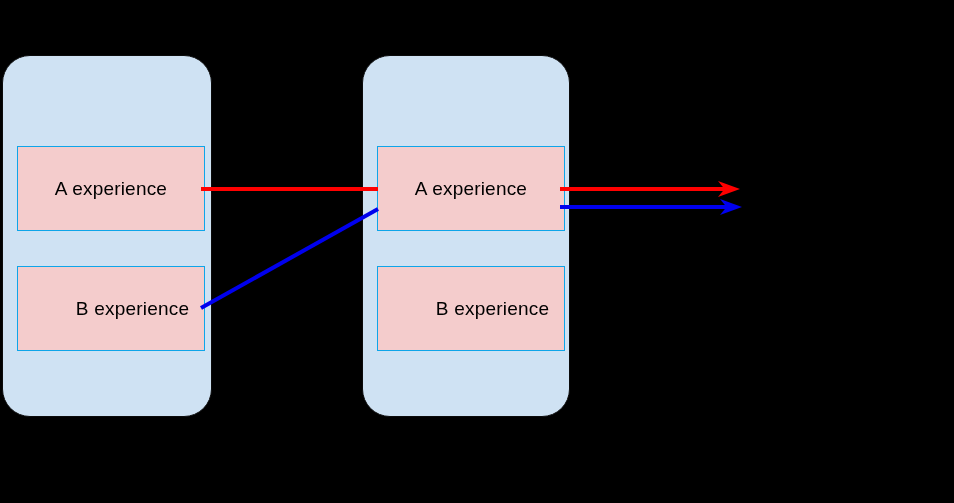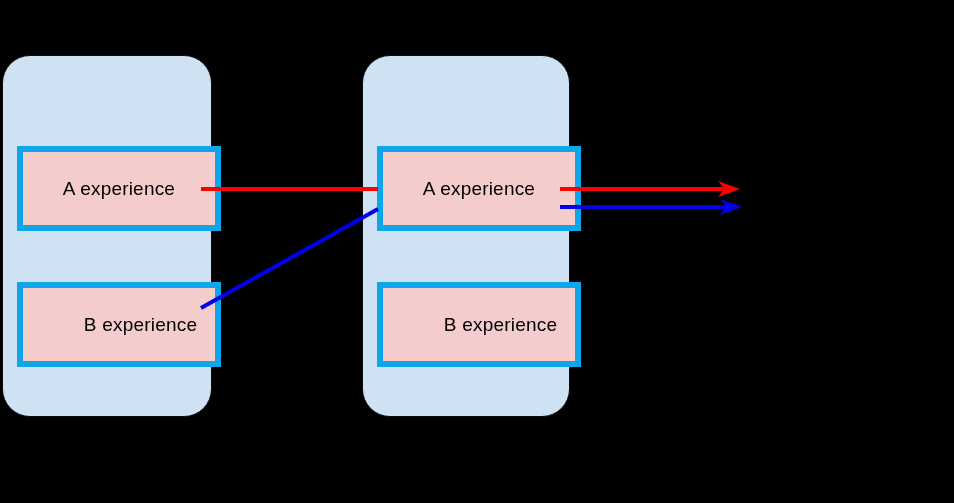--- a/index.html
+++ b/index.html
@@ -22,31 +22,31 @@
     background: #cfe2f3;
     border: 1px solid #0b0b0b;
     border-radius: 28px;
     box-sizing: border-box;
   }
   .group-left  { left: 2px;   width: 210px; }
   .group-right { left: 362px; width: 208px; }
   .box {
     position: absolute;
     left: 14px;
-    width: 204px;
+    width: 188px;
     height: 85px;
     background: #f4cccc;
-    border: 6px solid #0ea5e9;
+    border: 1px solid #0ea5e9;
     box-sizing: border-box;
     display: flex;
     align-items: center;
     justify-content: center;
   }
   .box-a { top: 90px; }
-  .box-b { top: 226px; padding-left: 43px; }
+  .box-b { top: 210px; padding-left: 43px; }
   .box-label {
     font-size: 19px;
     color: #000000;
     letter-spacing: 0.2px;
     white-space: nowrap;
   }
   .overlay {
     position: absolute;
     left: 0;
     top: 0;

